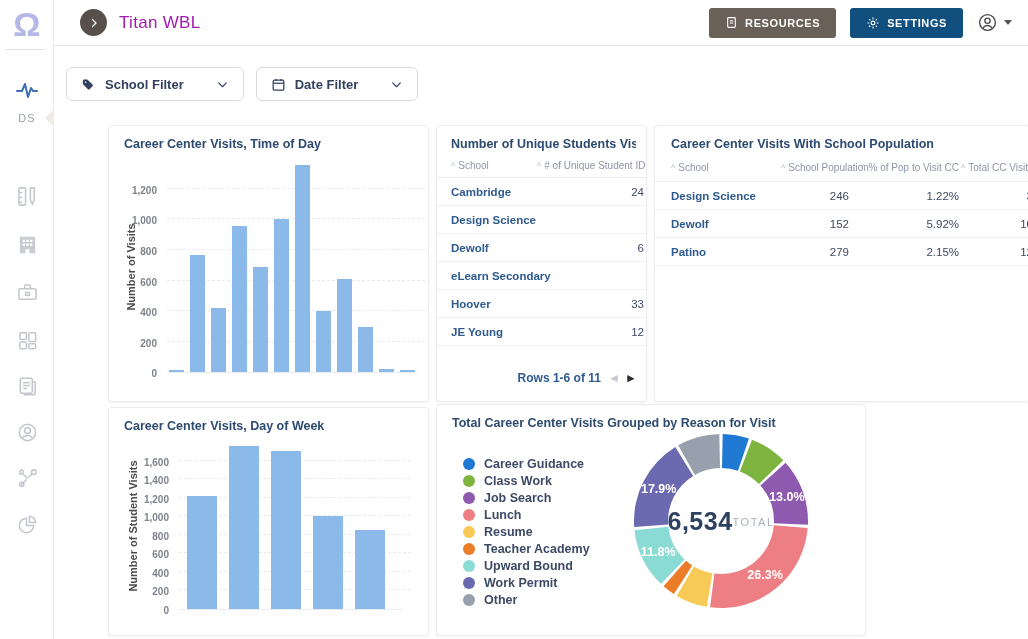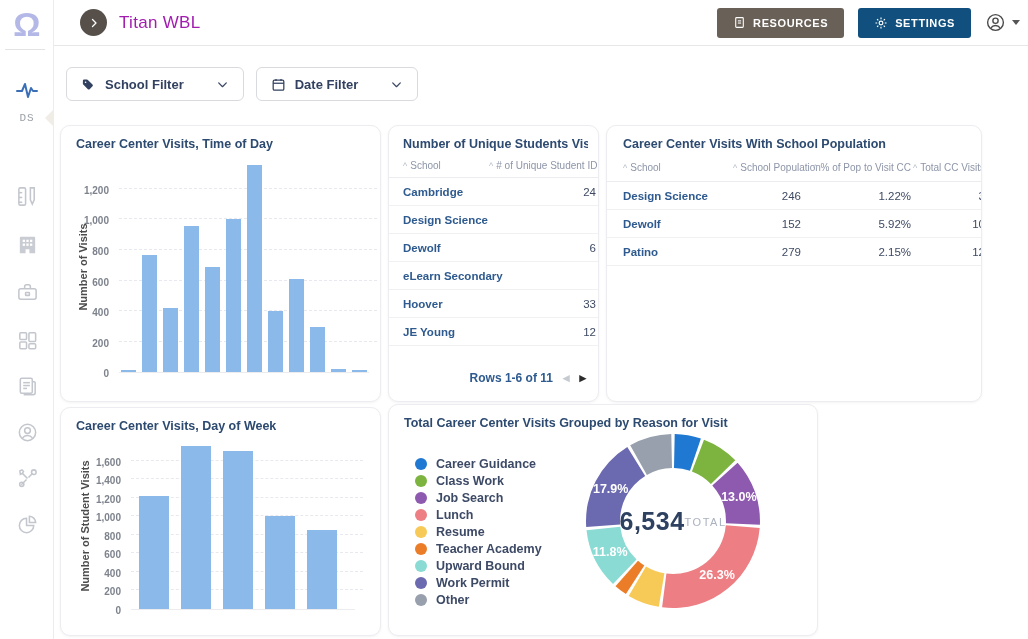--- a/index.html
+++ b/index.html
@@ -2,41 +2,41 @@
 <html><head>
 <meta charset="utf-8">
 <style>
   * { margin:0; padding:0; box-sizing:border-box; }
   html,body { width:1028px; height:639px; background:#fff; font-family:"Liberation Sans", sans-serif; overflow:hidden; }
 
   
   .sidebar { position:absolute; left:0; top:0; width:54px; height:639px; background:#fff; border-right:1px solid #ececee; z-index:5; }
   .logo { position:absolute; top:4px; left:0; width:54px; text-align:center; font-size:34px; font-weight:bold; color:#b4b8e6; line-height:40px; }
   .logo-divider { position:absolute; top:49px; left:5px; width:40px; border-top:1px solid #e3e3e6; }
-  .side-item { position:absolute; left:0; width:54px; display:flex; justify-content:center;font-family:Liberation Mono, monospace; }
+  .side-item { position:absolute; left:0; width:54px; display:flex; justify-content:center; }
   .ds-label { font-size:11px; letter-spacing:1px; color:#9aa0a6; }
   .ds-notch { position:absolute; left:45px; top:109px; width:0; height:0; border-top:9px solid transparent; border-bottom:9px solid transparent; border-right:9px solid #f0ede7; z-index:6; }
 
   .topbar { position:absolute; left:54px; top:0; right:0; height:46px; background:#fff; border-bottom:1px solid #e7e7ea; display:flex; align-items:center; }
   .back-btn { width:27px; height:27px; border-radius:50%; background:#57504a; margin-left:26px; display:flex; align-items:center; justify-content:center; }
   .app-title { font-size:17px; color:#a21caf; margin-left:12px; letter-spacing:.3px; }
-  .topbar-right { margin-left:auto; display:flex; align-items:center; gap:14px; padding-right:8px; }
+  .topbar-right { margin-left:auto; display:flex; align-items:center; gap:14px; padding-right:16px; }
   .btn { height:30px; border:none; border-radius:3px; color:#fff; font-family:"Liberation Sans",sans-serif; font-size:11px; font-weight:bold; letter-spacing:.6px; display:flex; align-items:center; gap:7px; padding:0 16px; cursor:pointer; }
   .btn-resources { background:#696057; }
   .btn-settings { background:#11507e; }
   .user-menu { display:flex; align-items:center; gap:6px; }
   .caret-down { width:0; height:0; border-left:4px solid transparent; border-right:4px solid transparent; border-top:5px solid #555; }
 
   
   .filters { position:absolute; left:66px; top:67px; display:flex; gap:12px; }
   .filter-btn { height:34px; background:#fff; border:1px solid #d8dade; border-radius:6px; display:flex; align-items:center; gap:9px; padding:0 14px; font-size:13px; font-weight:bold; color:#31415f; cursor:pointer; font-family:"Liberation Sans",sans-serif; }
   .filter-btn .gap { width:14px; }
 
   
-  .card { position:absolute; background:#fff; border:1px solid #ededf1; border-radius:10px; box-shadow:0 1px 3px rgba(20,20,40,.05); overflow:hidden; }
+  .card { position:absolute; background:#fff; border:1px solid #ededf1; border-radius:4px; box-shadow:0 1px 3px rgba(20,20,40,.05); overflow:hidden;margin-left:48px; }
   #cardA { left:60px;  top:125px; width:321px; height:277px; }
   #cardB { left:388px; top:125px; width:211px; height:277px; }
   #cardC { left:606px; top:125px; width:376px; height:277px; }
   #cardD { left:60px;  top:407px; width:321px; height:229px; }
   #cardE { left:388px; top:404px; width:430px; height:232px; }
   .card-title { position:absolute; left:15px; top:11px; right:10px; font-size:12.5px; font-weight:bold; color:#2d4a70; white-space:nowrap; overflow:hidden; }
 
   
   .plot { position:absolute; }
   #plotA { left:58px; top:35px;  width:250px; height:212px; }

